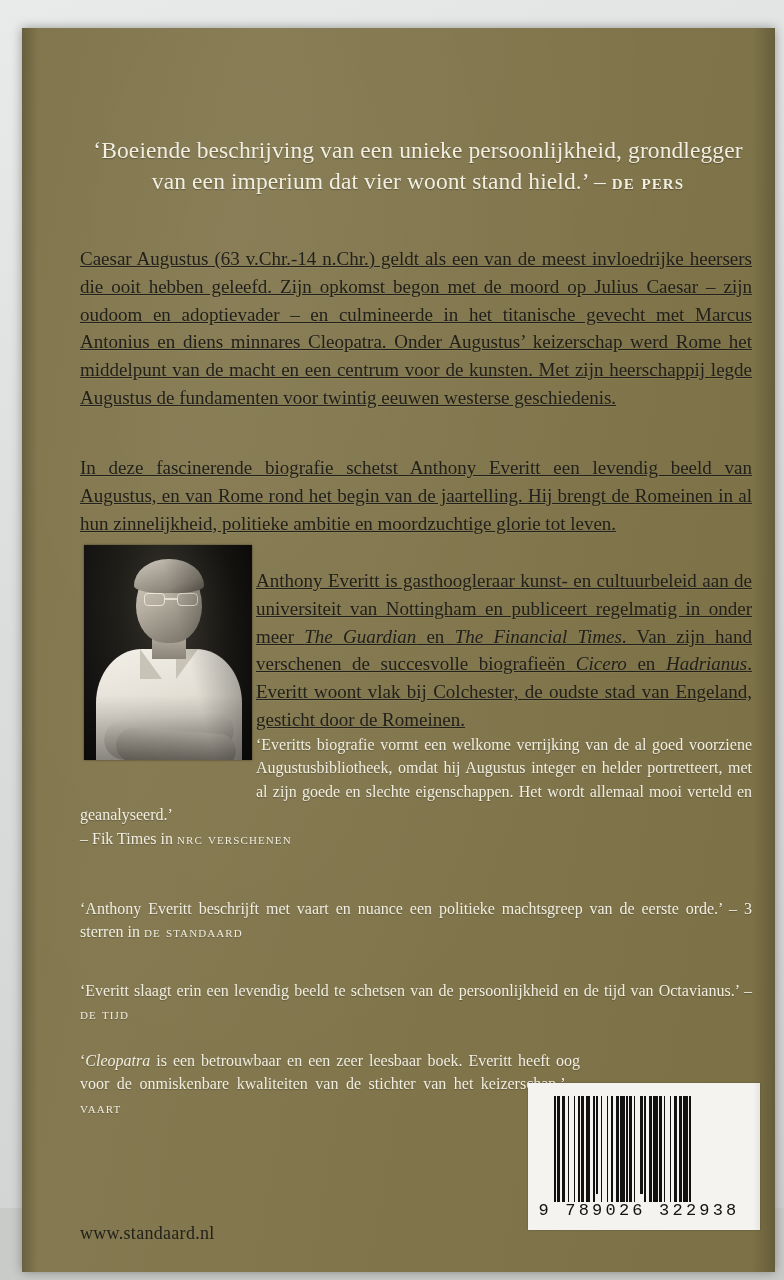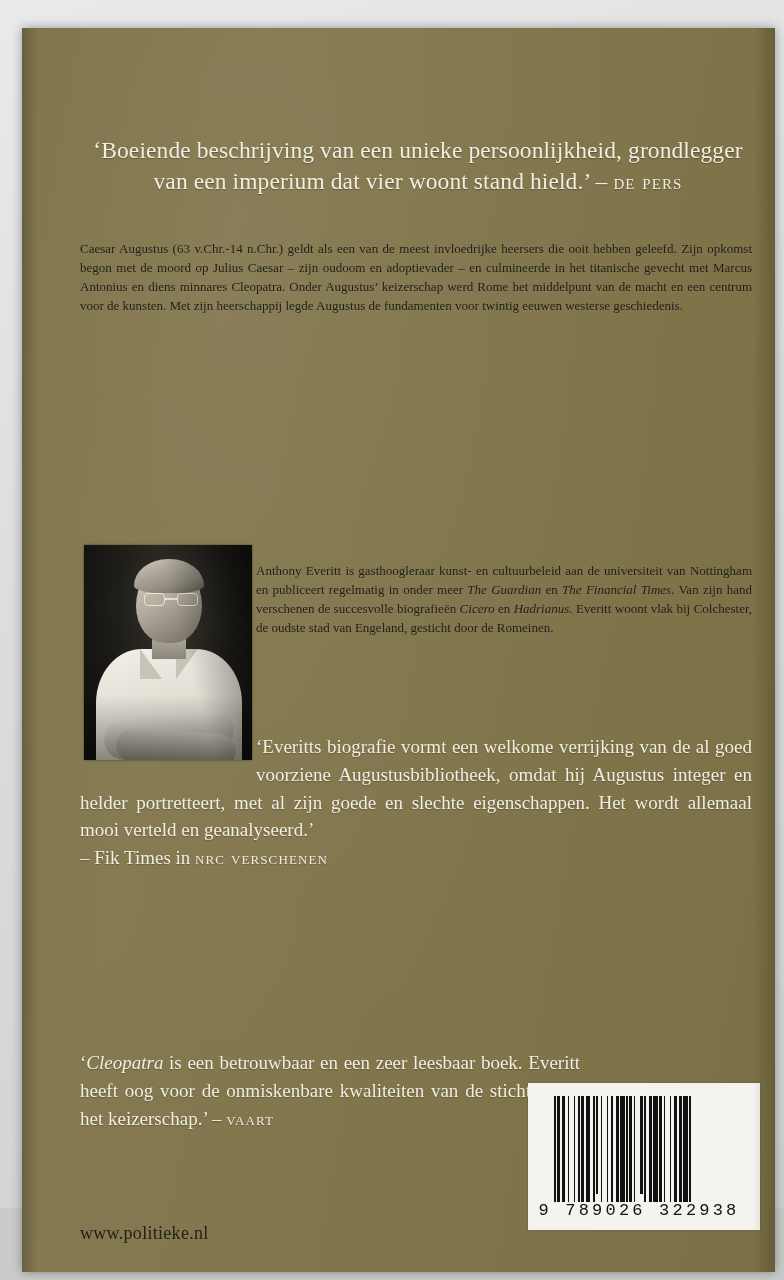--- a/index.html
+++ b/index.html
@@ -67,36 +67,38 @@
     color: #f2efe2;
     font-size: 23.5px;
     line-height: 1.32;
     letter-spacing: 0.1px;
     text-shadow: 0 1px 1px rgba(0,0,0,0.30);
   }
   .pull-quote .src {
     font-variant: small-caps;
     font-size: 22px;
     letter-spacing: 1.1px;
+    font-weight: bold;
   }
 
   .body-text {
     position: absolute;
     color: #22201a;
-    font-size: 13px;
+    font-size: 19px;
     line-height: 1.465;
     text-align: justify;
     text-shadow: 0 1px 0 rgba(255,255,255,0.05);
+    text-decoration: underline;
   }
   .body-text em { font-style: italic; }
 
   .quote-light {
     position: absolute;
     color: #f1eee2;
-    font-size: 19px;
+    font-size: 16px;
     line-height: 1.465;
     text-align: justify;
     text-shadow: 0 1px 1px rgba(0,0,0,0.25);
   }
   .quote-light .src {
     font-variant: small-caps;
     letter-spacing: 1.1px;
   }
   .quote-light em { font-style: italic; }
 
@@ -296,20 +298,21 @@
   <div id="cover">
     <div class="inner">
 
       <div class="pull-quote" id="quote-top">
         <span class="l1">‘Boeiende beschrijving van een unieke persoonlijkheid, grondlegger</span>
         <span class="l2"><span>van een imperium dat vier woont stand hield.’ – </span><span class="src">de pers</span></span>
       </div>
 
       <p class="body-text" id="para-bio">Caesar Augustus (63 v.Chr.-14 n.Chr.) geldt als een van de meest invloedrijke heersers die ooit hebben geleefd. Zijn opkomst begon met de moord op Julius Caesar – zijn oudoom en adoptievader – en culmineerde in het titanische gevecht met Marcus Antonius en diens minnares Cleopatra. Onder Augustus’ keizerschap werd Rome het middelpunt van de macht en een centrum voor de kunsten. Met zijn heerschappij legde Augustus de fundamenten voor twintig eeuwen westerse geschiedenis.</p>
 
+      <p class="body-text" id="para-summary">In deze fascinerende biografie schetst Anthony Everitt een levendig beeld van Augustus, en van Rome rond het begin van de jaartelling. Hij brengt de Romeinen in al hun zinnelijkheid, politieke ambitie en moordzuchtige glorie tot leven.</p>
 
       <div id="author-photo">
         <div class="ph-bg"></div>
         <div class="ph-shirt"></div>
         <div class="ph-arm"></div>
         <div class="ph-arm2"></div>
         <div class="ph-collar-l"></div>
         <div class="ph-collar-r"></div>
         <div class="ph-neck"></div>
         <div class="ph-head"></div>
@@ -322,25 +325,27 @@
         <div class="ph-shadow"></div>
       </div>
 
       <p class="body-text" id="author-bio"><span>Anthony Everitt is gasthoogleraar kunst- en cultuurbeleid aan de universiteit van Nottingham en publiceert regelmatig in onder meer </span><em>The Guardian</em><span> en </span><em>The Financial Times</em><span>. Van zijn hand verschenen de succesvolle biografieën </span><em>Cicero</em><span> en </span><em>Hadrianus</em><span>. Everitt woont vlak bij Colchester, de oudste stad van Engeland, gesticht door de Romeinen.</span></p>
 
       <div class="quote-light" id="quote-nrc">
         <span class="wrapbox"></span><span>‘Everitts biografie vormt een welkome verrijking van de al goed voorziene Augustusbibliotheek, omdat hij Augustus integer en helder portretteert, met al zijn goede en slechte eigenschappen. Het wordt allemaal mooi verteld en geanalyseerd.’</span>
         <span class="attrib"><span>– Fik Times in </span><span class="src">nrc verschenen</span></span>
       </div>
 
-
+      <div class="quote-light" id="quote-standaard"><span>‘Anthony Everitt beschrijft met vaart en nuance een politieke machtsgreep van de eerste orde.’ – 3 sterren in </span><span class="src">de standaard</span></div>
+
+      <div class="quote-light" id="quote-tijd"><span>‘Everitt slaagt erin een levendig beeld te schetsen van de persoonlijkheid en de tijd van Octavianus.’ – </span><span class="src">de tijd</span></div>
 
       <div class="quote-light" id="quote-kleio"><span>‘</span><em>Cleopatra</em><span> is een betrouwbaar en een zeer leesbaar boek. Everitt heeft oog voor de onmiskenbare kwaliteiten van de stichter van het keizerschap.’ – </span><span class="src">vaart</span></div>
 
-      <div id="publisher-url">www.politieke.nl</div>
+      <div id="publisher-url">www.standaard.nl</div>
 
     </div>
 
     <div id="barcode-block">
       <div id="barcode-bars">
           <span style="width: 1.5px;"></span>
           <span style="width: 1.5px; background: transparent;"></span>
           <span style="width: 3px;"></span>
           <span style="width: 1.5px; background: transparent;"></span>
           <span style="width: 3px;"></span>

